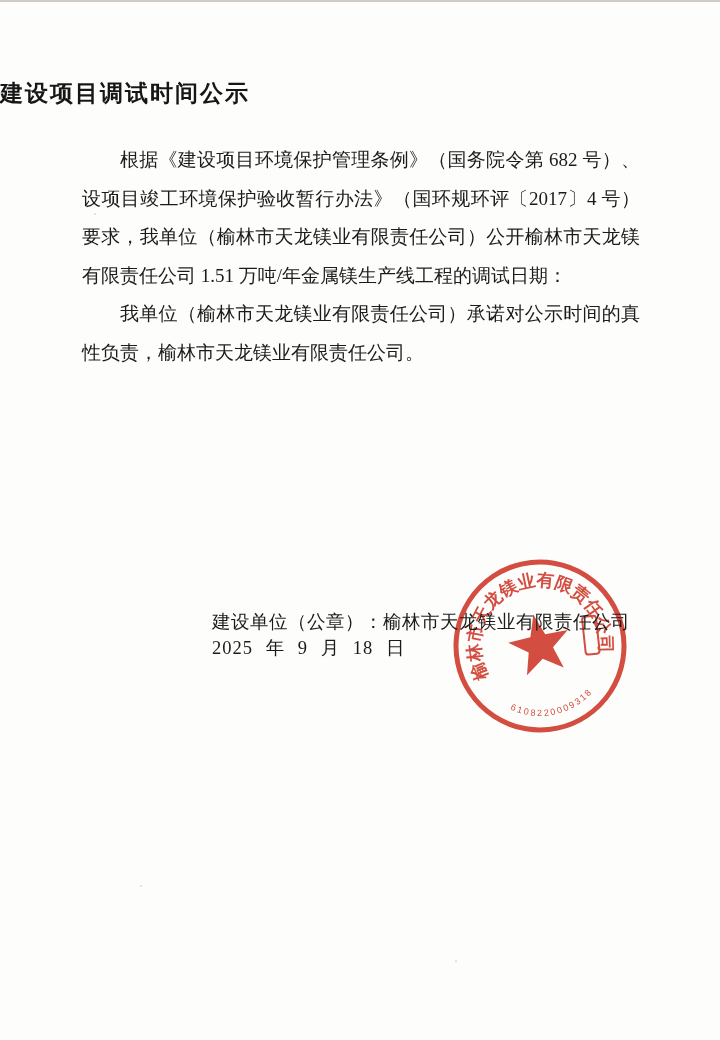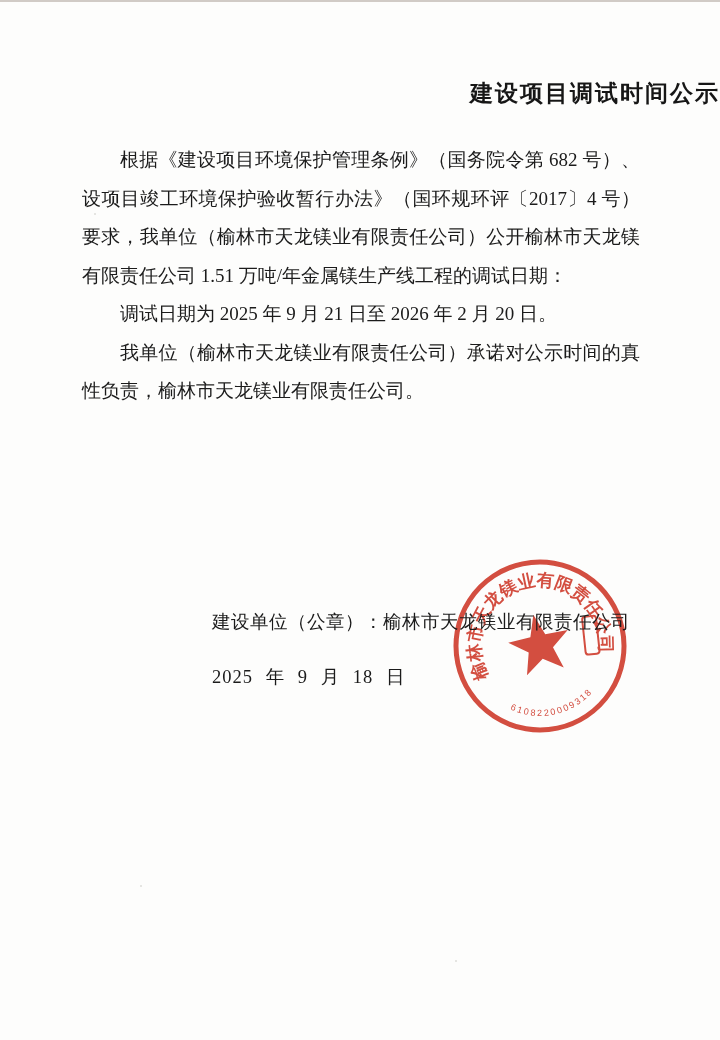--- a/index.html
+++ b/index.html
@@ -12,21 +12,21 @@
     color: #1c1c1c;
   }
   .scan-edge {
     position: absolute; top: 0; left: 0; width: 720px; height: 2px;
     background: #9c8d86; opacity: 0.45;
   }
   .speck { position: absolute; width: 2px; height: 2px; background: #dcdcda; border-radius: 50%; }
 
   .doc-title {
     position: absolute; top: 78px; left: 0; width: 720px;
-    text-align: right;
+    text-align: left;
     font-family: "Liberation Sans", "DejaVu Sans", sans-serif;
     font-weight: bold; font-size: 23px; letter-spacing: 2px;
     color: #161616;
   }
 
   .doc-body {
     position: absolute; top: 141px; left: 82px; width: 558px;
     font-size: 19px; color: #1b1b1b;
   }
   .line {
@@ -36,21 +36,21 @@
   .line.justify { text-align: justify; text-align-last: justify; white-space: normal; overflow: hidden; }
   .line.indent { padding-left: 38px; }
   .line.indent.justify { padding-left: 0; text-indent: 38px; }
 
   .signature {
     position: absolute; top: 609px; right: 90px;
     text-align: left; font-size: 18.5px; color: #1b1b1b;
     z-index: 2;
   }
   .signature .sig-line { line-height: 26px; letter-spacing: 0.5px; }
-  .signature .sig-date { margin-top: 29px; line-height: 26px; word-spacing: 7px; letter-spacing: 1px; padding-right: 2px; }
+  .signature .sig-date { margin-top: 0; line-height: 26px; word-spacing: 7px; letter-spacing: 1px; padding-right: 2px; }
 
   .seal {
     position: absolute; left: 445px; top: 551px; width: 190px; height: 190px;
     transform: rotate(-12deg);
     mix-blend-mode: multiply;
     opacity: 0.88;
     z-index: 1;
     pointer-events: none;
   }
 </style>
@@ -62,21 +62,20 @@
 <div class="speck" style="left:140px; top:885px;"></div>
 <div class="speck" style="left:455px; top:960px;"></div>
 
 <div class="doc-title">建设项目调试时间公示</div>
 
 <div class="doc-body">
   <div class="line justify indent">根据《建设项目环境保护管理条例》（国务院令第 682 号）、《建</div>
   <div class="line justify">设项目竣工环境保护验收暂行办法》（国环规环评〔2017〕4 号）等</div>
   <div class="line justify">要求，我单位（榆林市天龙镁业有限责任公司）公开榆林市天龙镁业</div>
   <div class="line">有限责任公司 1.51 万吨/年金属镁生产线工程的调试日期：</div>
-  <div class="line indent">调试日期为 2025 年 9 月 21 日至 2026 年 2 月 20 日。</div>
   <div class="line justify indent">我单位（榆林市天龙镁业有限责任公司）承诺对公示时间的真实</div>
   <div class="line">性负责，榆林市天龙镁业有限责任公司。</div>
 </div>
 
 <div class="signature">
   <div class="sig-line">建设单位（公章）：榆林市天龙镁业有限责任公司</div>
   <div class="sig-date">2025 年 9 月 18 日</div>
 </div>
 
 <svg class="seal" viewBox="0 0 190 190">

